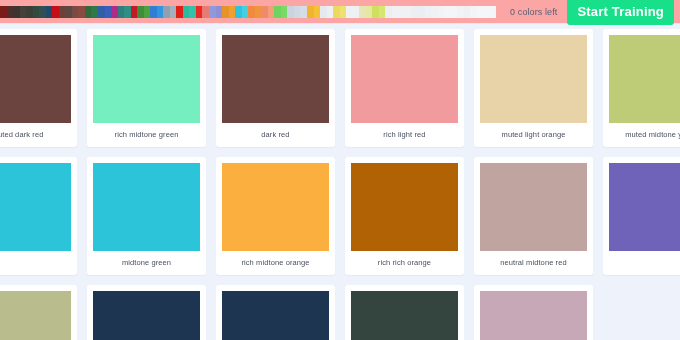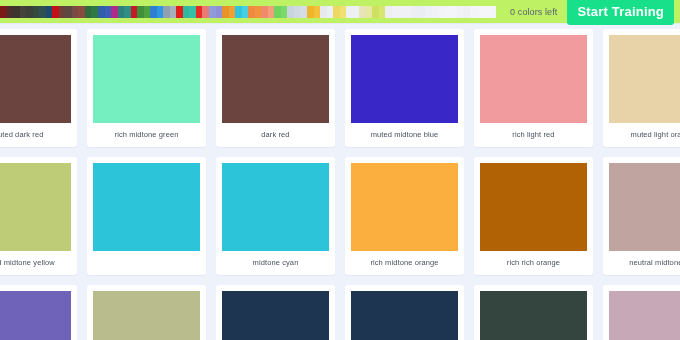--- a/index.html
+++ b/index.html
@@ -13,21 +13,21 @@
   body {
     background: #eef2fa;
     font-family: "Liberation Sans", sans-serif;
     color: #333;
   }
 
   
   #topbar {
     position: relative;
     height: 24px;
-    background: #bef264;
+    background: #fca5a5;
     display: flex;
     align-items: center;
     padding: 0 6px 0 0;
     border-bottom: 1px solid #e6eaf2;
   }
 
   #progress-strip {
     flex: 1 1 auto;
     height: 12px;
     display: flex;
@@ -198,41 +198,37 @@
       </div>
       <div class="swatch-card">
         <div class="swatch-color" style="background: rgb(118, 239, 192);"></div>
         <div class="swatch-label">rich midtone green</div>
       </div>
       <div class="swatch-card">
         <div class="swatch-color" style="background: rgb(107, 68, 64);"></div>
         <div class="swatch-label">dark red</div>
       </div>
       <div class="swatch-card">
-        <div class="swatch-color" style="background: rgb(58, 39, 200);"></div>
-        <div class="swatch-label">muted midtone blue</div>
-      </div>
-      <div class="swatch-card">
         <div class="swatch-color" style="background: rgb(242, 155, 159);"></div>
         <div class="swatch-label">rich light red</div>
       </div>
       <div class="swatch-card">
         <div class="swatch-color" style="background: rgb(232, 211, 168);"></div>
         <div class="swatch-label">muted light orange</div>
       </div>
       <div class="swatch-card">
         <div class="swatch-color" style="background: rgb(191, 204, 119);"></div>
         <div class="swatch-label">muted midtone yellow</div>
       </div>
       <div class="swatch-card">
         <div class="swatch-color" style="background: rgb(43, 196, 216);"></div>
       </div>
       <div class="swatch-card">
         <div class="swatch-color" style="background: rgb(43, 196, 216);"></div>
-        <div class="swatch-label">midtone cyan</div>
+        <div class="swatch-label">midtone green</div>
       </div>
       <div class="swatch-card">
         <div class="swatch-color" style="background: rgb(250, 175, 63);"></div>
         <div class="swatch-label">rich midtone orange</div>
       </div>
       <div class="swatch-card">
         <div class="swatch-color" style="background: rgb(176, 98, 5);"></div>
         <div class="swatch-label">rich rich orange</div>
       </div>
       <div class="swatch-card">

